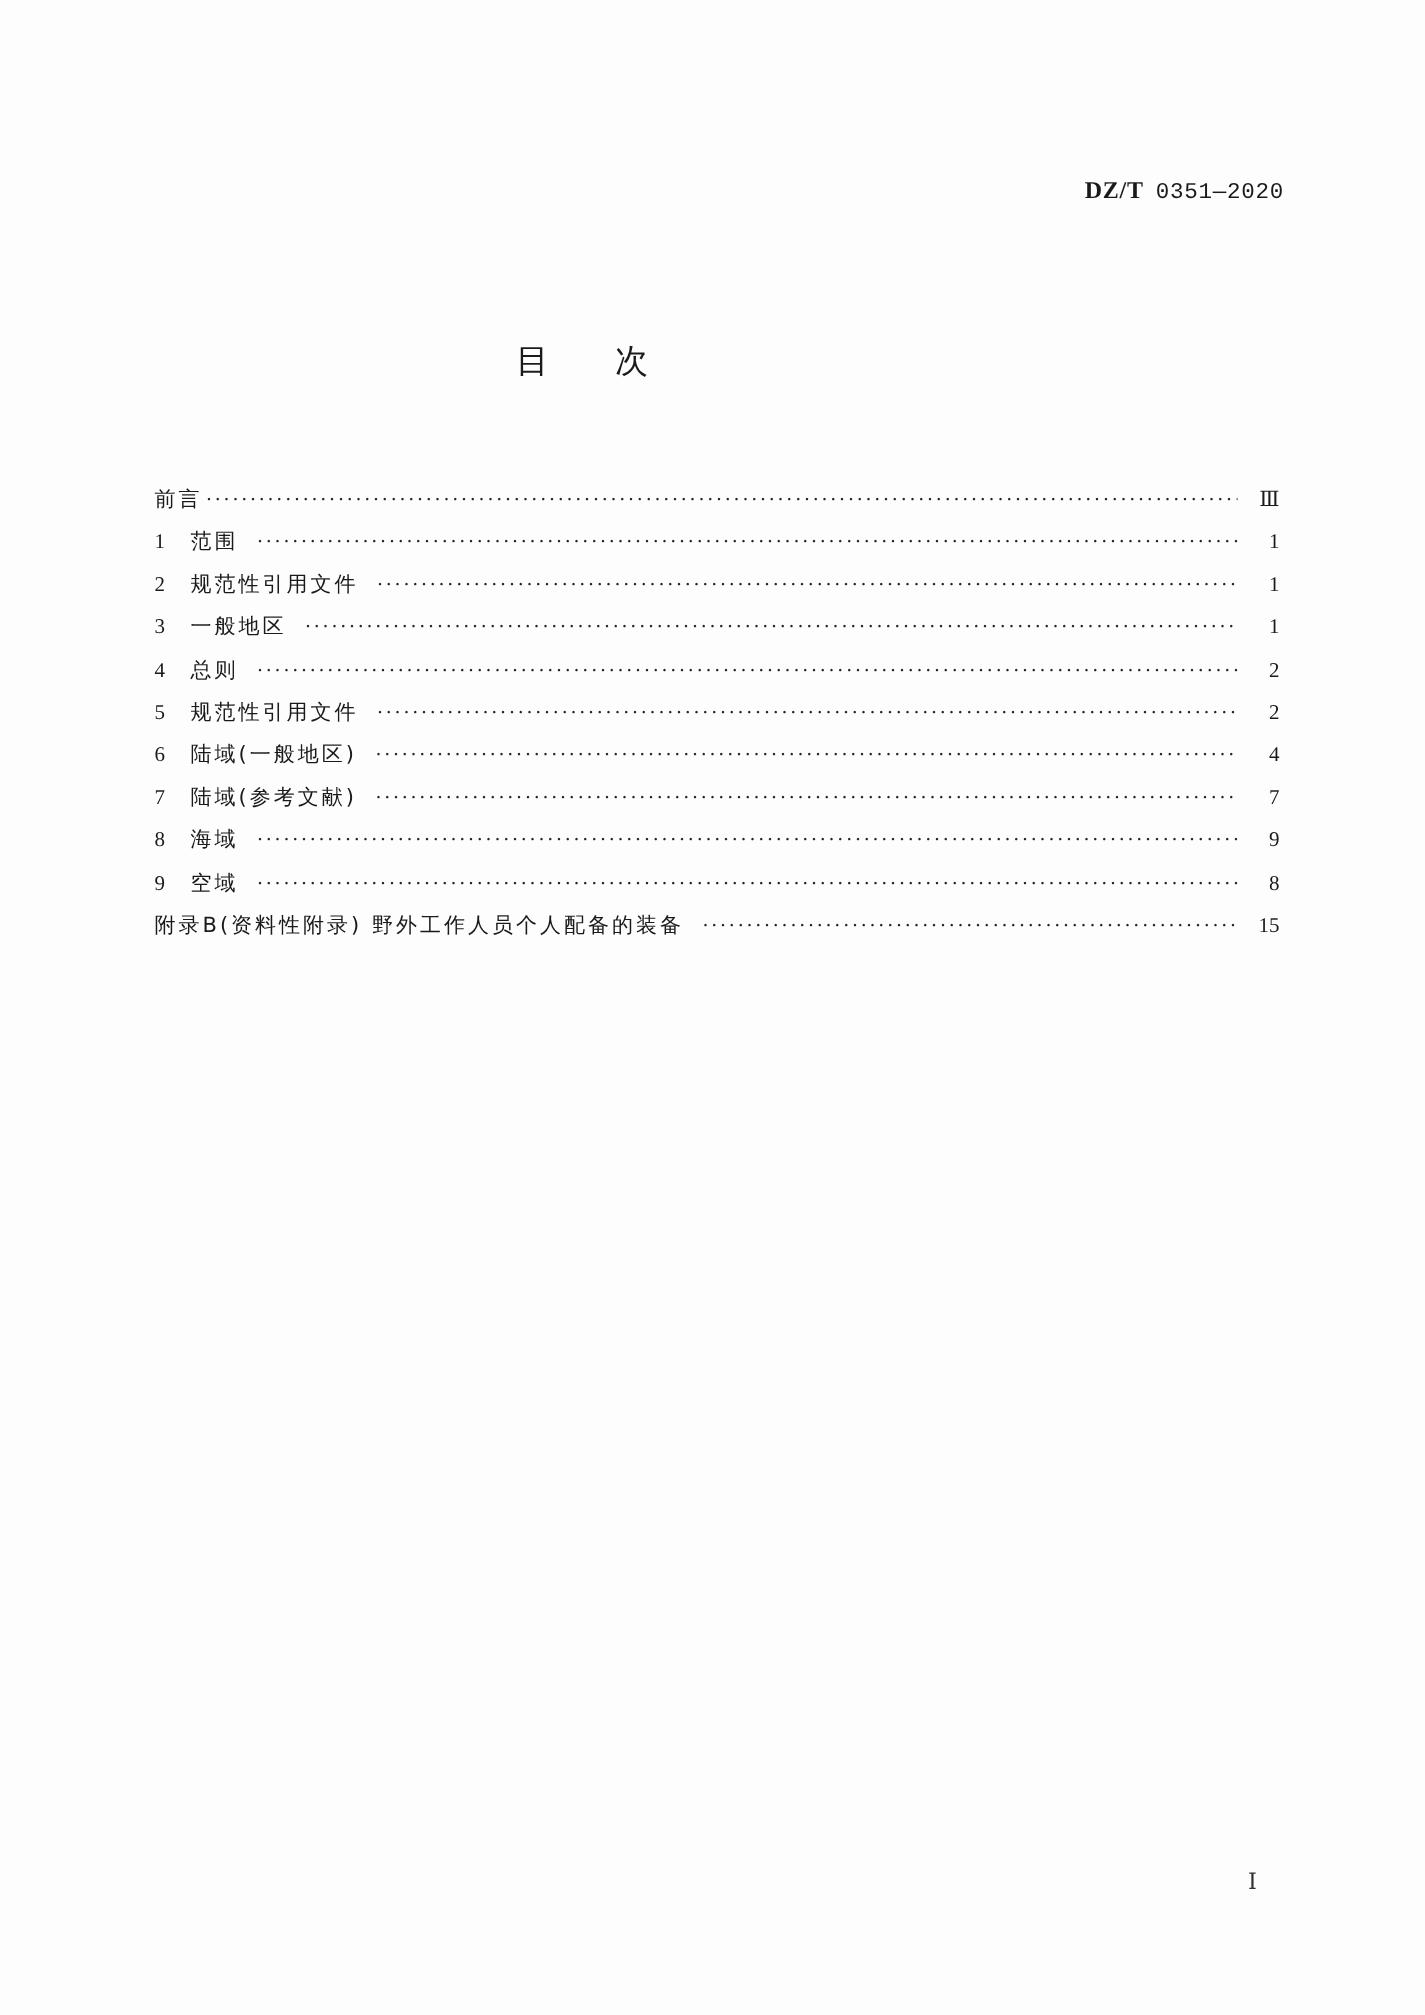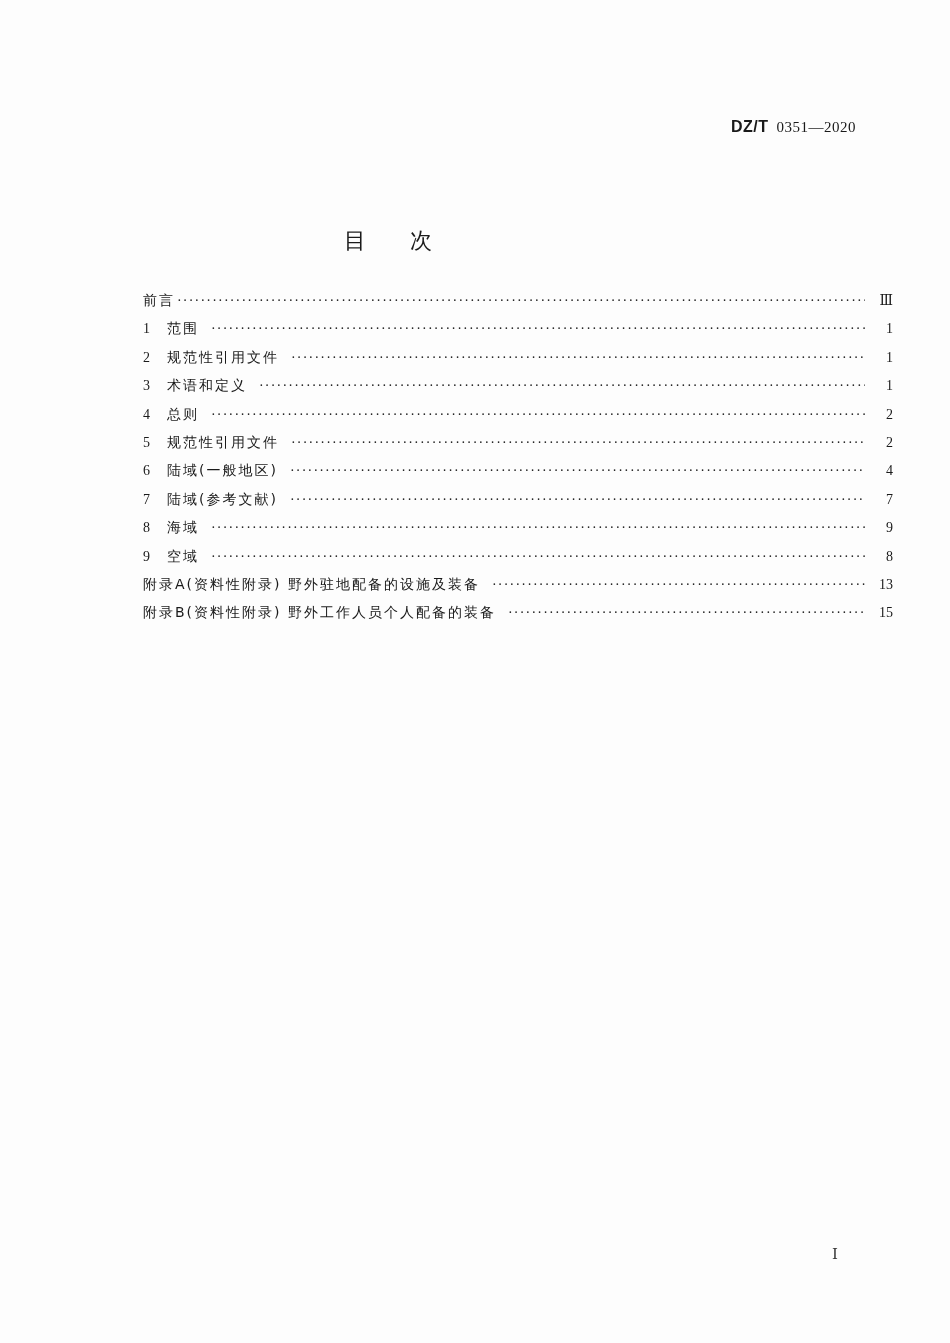--- a/index.html
+++ b/index.html
@@ -17,47 +17,46 @@
     }
     .std-code {
       position: absolute;
       top: 118px;
       right: 94px;
       font-size: 15px;
       letter-spacing: 0.5px;
       white-space: nowrap;
     }
     .std-code .prefix {
-      font-family: Liberation Sans, sans-serif;
+      font-family: Liberation Serif, serif;
       font-weight: bold;
       font-size: 16px;
     }
     .std-code .num {
-      font-family: Liberation Serif, serif;
+      font-family: Liberation Mono, monospace;
       margin-left: 8px;
       text-align: right;
     }
     .title {
       position: absolute;
       top: 226px;
       left: 0;
       width: 776px;
       text-align: center;
       font-family: "DejaVu Sans", "Liberation Sans", sans-serif;
       font-size: 22px;
       letter-spacing: 44px;
       padding-left: 44px;
       box-sizing: border-box;
     }
     .toc {
       position: absolute;
-      top: 292px;
+      top: 324px;
       left: 103px;
       width: 750px;
-      margin-left: 40px;
     }
     .toc-row {
       display: flex;
       align-items: baseline;
       height: 28.4px;
       font-size: 14px;
       white-space: nowrap;
     }
     .toc-num {
       font-family: "Liberation Serif", "DejaVu Serif", serif;
@@ -119,21 +118,21 @@
     <span class="toc-page">1</span>
   </div>
   <div class="toc-row">
     <span class="toc-num">2</span>
     <span class="toc-title gap">规范性引用文件</span>
     <span class="toc-dots"></span>
     <span class="toc-page">1</span>
   </div>
   <div class="toc-row">
     <span class="toc-num">3</span>
-    <span class="toc-title gap">术语和定义</span>
+    <span class="toc-title gap">一般地区</span>
     <span class="toc-dots"></span>
     <span class="toc-page">1</span>
   </div>
   <div class="toc-row">
     <span class="toc-num">4</span>
     <span class="toc-title gap">总则</span>
     <span class="toc-dots"></span>
     <span class="toc-page">2</span>
   </div>
   <div class="toc-row">
@@ -160,24 +159,19 @@
     <span class="toc-dots"></span>
     <span class="toc-page">9</span>
   </div>
   <div class="toc-row">
     <span class="toc-num">9</span>
     <span class="toc-title gap">空域</span>
     <span class="toc-dots"></span>
     <span class="toc-page">8</span>
   </div>
   <div class="toc-row">
-    <span class="toc-title gap">附录A(资料性附录)  野外驻地配备的设施及装备</span>
-    <span class="toc-dots"></span>
-    <span class="toc-page">13</span>
-  </div>
-  <div class="toc-row">
     <span class="toc-title gap">附录B(资料性附录)  野外工作人员个人配备的装备</span>
     <span class="toc-dots"></span>
     <span class="toc-page">15</span>
   </div>
 </div>
 
 <div class="page-footer">Ⅰ</div>
 
 </body></html>

